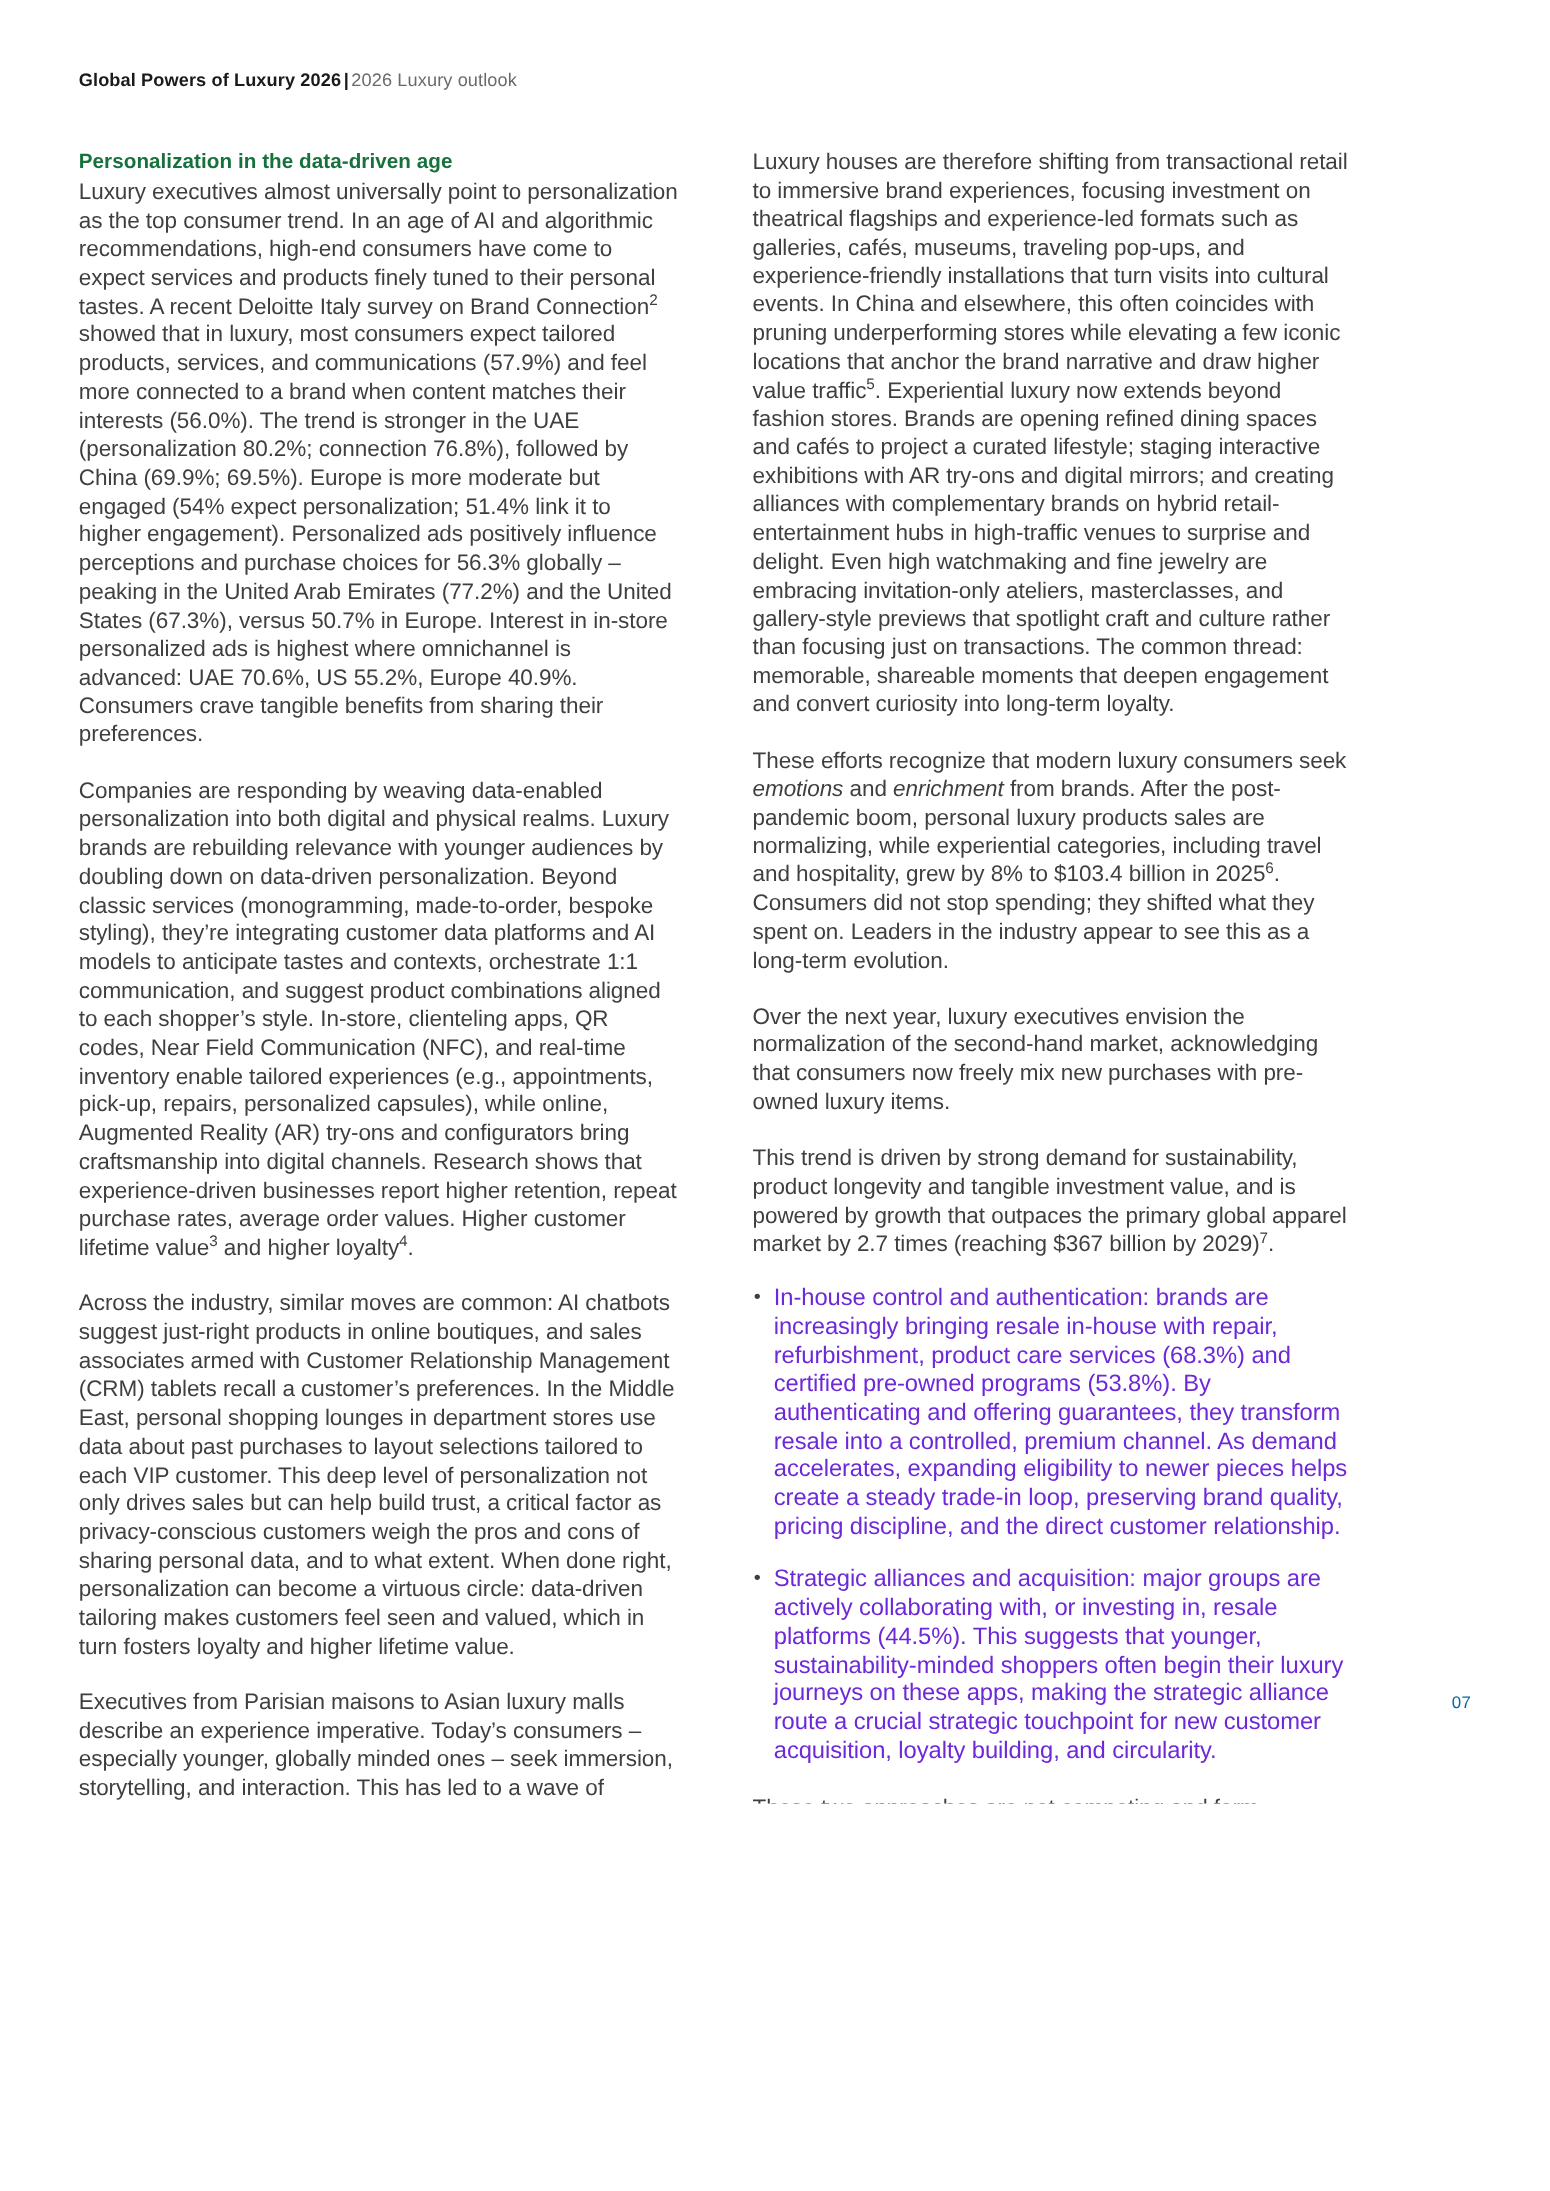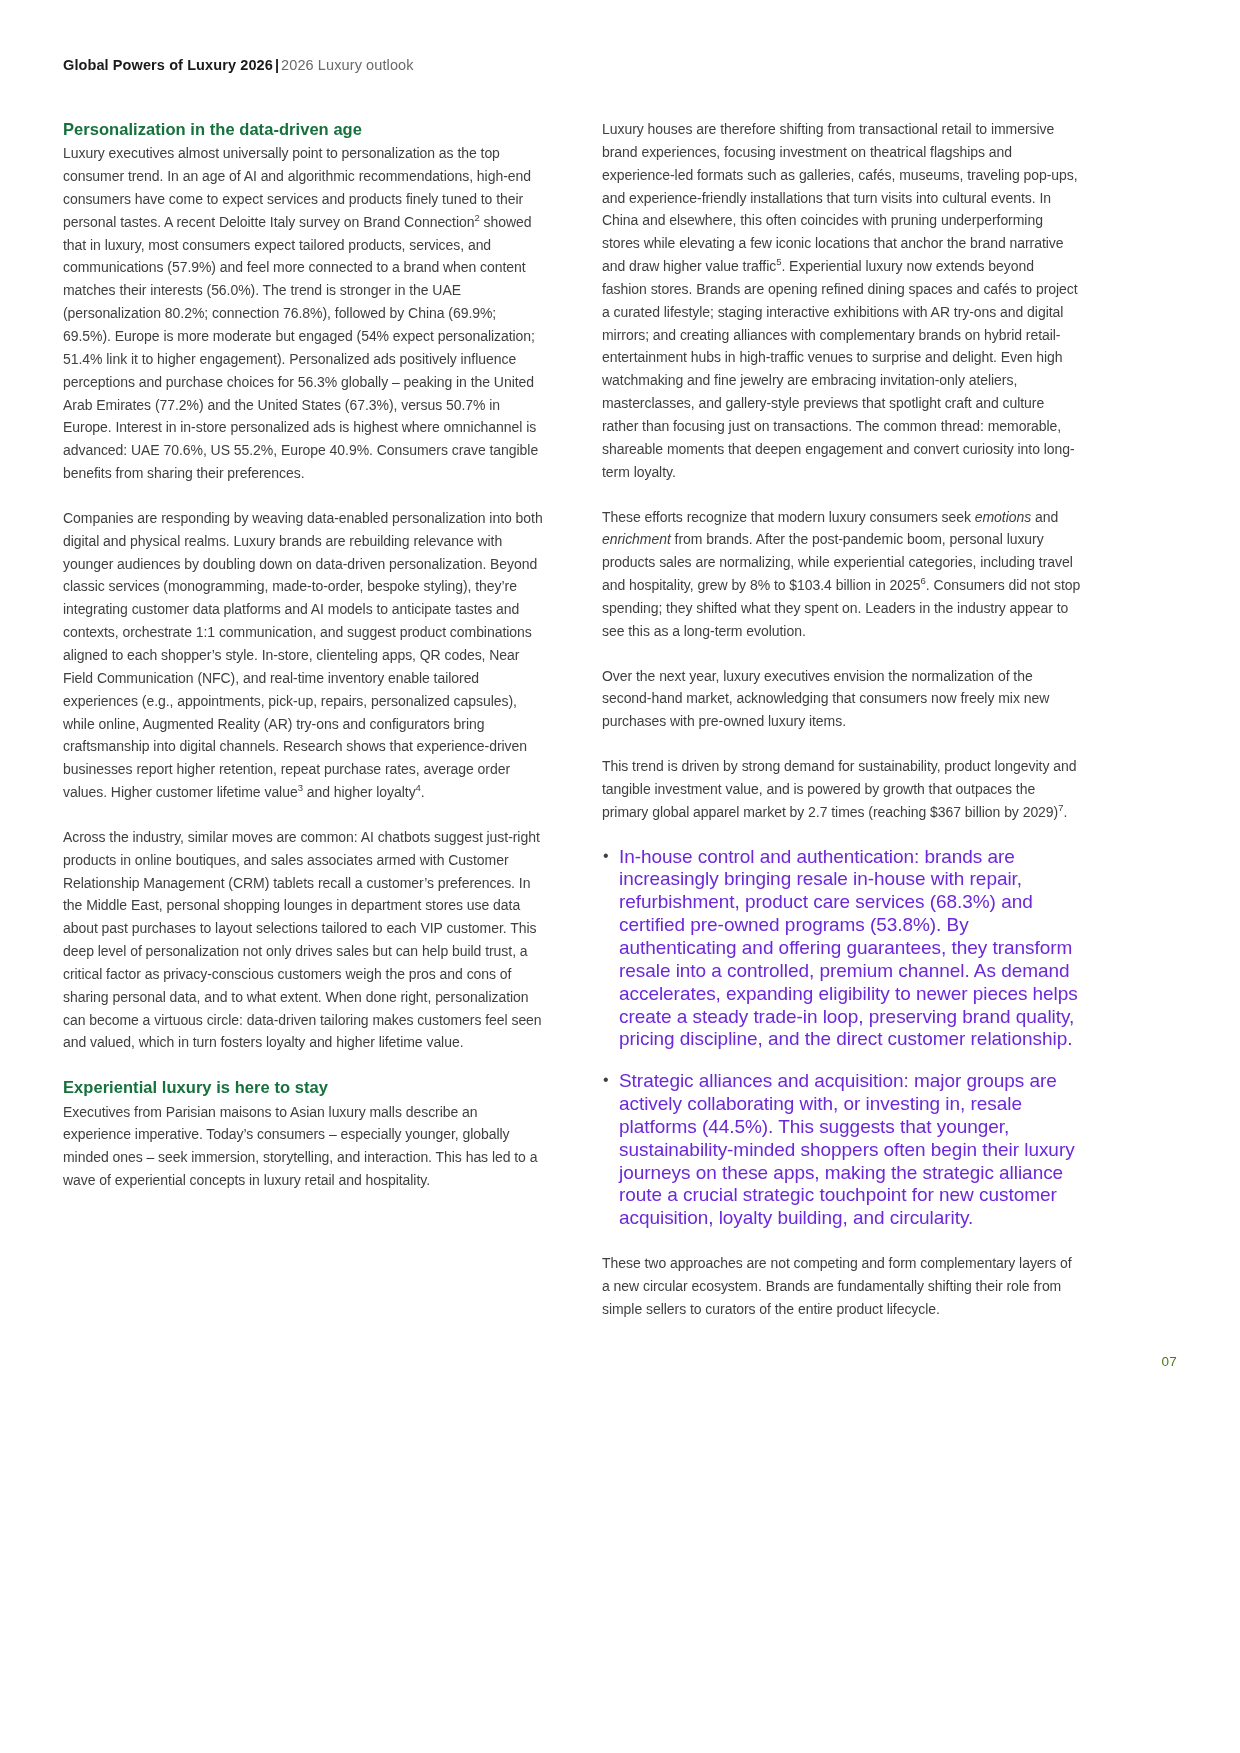--- a/index.html
+++ b/index.html
@@ -53,21 +53,21 @@
   }
   h2.section-heading {
     font-size: 16.5px;
     font-weight: bold;
     color: #17713c;
     margin: 0 0 2px 0;
     line-height: 1.35;
     letter-spacing: 0.05px;
   }
   p.body {
-    font-size: 14px;
+    font-size: 18px;
     line-height: 22.85px;
     margin: 0 0 22px 0;
     color: #3f3f3e;
     letter-spacing: -0.05px;
   }
   p.body.tight {
     margin-bottom: 0;
   }
   p.body.after-heading {
     margin-top: 0;
@@ -103,21 +103,21 @@
     line-height: 0;
   }
   em {
     font-style: italic;
   }
   .page-number {
     position: absolute;
     right: 63px;
     bottom: 74px;
     font-size: 13.5px;
-    color: #4d7c0f;
+    color: #0369a1;
     letter-spacing: 0.3px;
   }
 </style>
 </head>
 <body>
 
 <div class="page">
 
   <div class="header">
     <span class="brand">Global Powers of Luxury 2026</span><span class="sep">|</span><span class="sub">2026 Luxury outlook</span>
@@ -128,21 +128,20 @@
     <div class="col">
 
       <h2 class="section-heading">Personalization in the data-driven age</h2>
 
       <p class="body after-heading"><span>Luxury executives almost universally point to personalization as the top consumer trend. In an age of AI and algorithmic recommendations, high-end consumers have come to expect services and products finely tuned to their personal tastes. A recent Deloitte Italy survey on Brand Connection</span><sup>2</sup><span> showed that in luxury, most consumers expect tailored products, services, and communications (57.9%) and feel more connected to a brand when content matches their interests (56.0%). The trend is stronger in the UAE (personalization 80.2%; connection 76.8%), followed by China (69.9%; 69.5%). Europe is more moderate but engaged (54% expect personalization; 51.4% link it to higher engagement). Personalized ads positively influence perceptions and purchase choices for 56.3% globally – peaking in the United Arab Emirates (77.2%) and the United States (67.3%), versus 50.7% in Europe. Interest in in-store personalized ads is highest where omnichannel is advanced: UAE 70.6%, US 55.2%, Europe 40.9%. Consumers crave tangible benefits from sharing their preferences.</span></p>
 
       <p class="body"><span>Companies are responding by weaving data-enabled personalization into both digital and physical realms. Luxury brands are rebuilding relevance with younger audiences by doubling down on data-driven personalization. Beyond classic services (monogramming, made-to-order, bespoke styling), they’re integrating customer data platforms and AI models to anticipate tastes and contexts, orchestrate 1:1 communication, and suggest product combinations aligned to each shopper’s style. In-store, clienteling apps, QR codes, Near Field Communication (NFC), and real-time inventory enable tailored experiences (e.g., appointments, pick-up, repairs, personalized capsules), while online, Augmented Reality (AR) try-ons and configurators bring craftsmanship into digital channels. Research shows that experience-driven businesses report higher retention, repeat purchase rates, average order values. Higher customer lifetime value</span><sup>3</sup><span> and higher loyalty</span><sup>4</sup><span>.</span></p>
 
       <p class="body">Across the industry, similar moves are common: AI chatbots suggest just-right products in online boutiques, and sales associates armed with Customer Relationship Management (CRM) tablets recall a customer’s preferences. In the Middle East, personal shopping lounges in department stores use data about past purchases to layout selections tailored to each VIP customer. This deep level of personalization not only drives sales but can help build trust, a critical factor as privacy-conscious customers weigh the pros and cons of sharing personal data, and to what extent. When done right, personalization can become a virtuous circle: data-driven tailoring makes customers feel seen and valued, which in turn fosters loyalty and higher lifetime value.</p>
 
-      <h2 class="section-heading">Experiential luxury is here to stay</h2>
 
       <p class="body after-heading tight">Executives from Parisian maisons to Asian luxury malls describe an experience imperative. Today’s consumers – especially younger, globally minded ones – seek immersion, storytelling, and interaction. This has led to a wave of experiential concepts in luxury retail and hospitality.</p>
 
     </div>
 
     <div class="col">
 
       <p class="body"><span>Luxury houses are therefore shifting from transactional retail to immersive brand experiences, focusing investment on theatrical flagships and experience-led formats such as galleries, cafés, museums, traveling pop-ups, and experience-friendly installations that turn visits into cultural events. In China and elsewhere, this often coincides with pruning underperforming stores while elevating a few iconic locations that anchor the brand narrative and draw higher value traffic</span><sup>5</sup><span>. Experiential luxury now extends beyond fashion stores. Brands are opening refined dining spaces and cafés to project a curated lifestyle; staging interactive exhibitions with AR try-ons and digital mirrors; and creating alliances with complementary brands on hybrid retail-entertainment hubs in high-traffic venues to surprise and delight. Even high watchmaking and fine jewelry are embracing invitation-only ateliers, masterclasses, and gallery-style previews that spotlight craft and culture rather than focusing just on transactions. The common thread: memorable, shareable moments that deepen engagement and convert curiosity into long-term loyalty.</span></p>
 
       <p class="body"><span>These efforts recognize that modern luxury consumers seek </span><em>emotions</em><span> and </span><em>enrichment</em><span> from brands. After the post-pandemic boom, personal luxury products sales are normalizing, while experiential categories, including travel and hospitality, grew by 8% to $103.4 billion in 2025</span><sup>6</sup><span>.  Consumers did not stop spending; they shifted what they spent on. Leaders in the industry appear to see this as a long-term evolution.</span></p>

